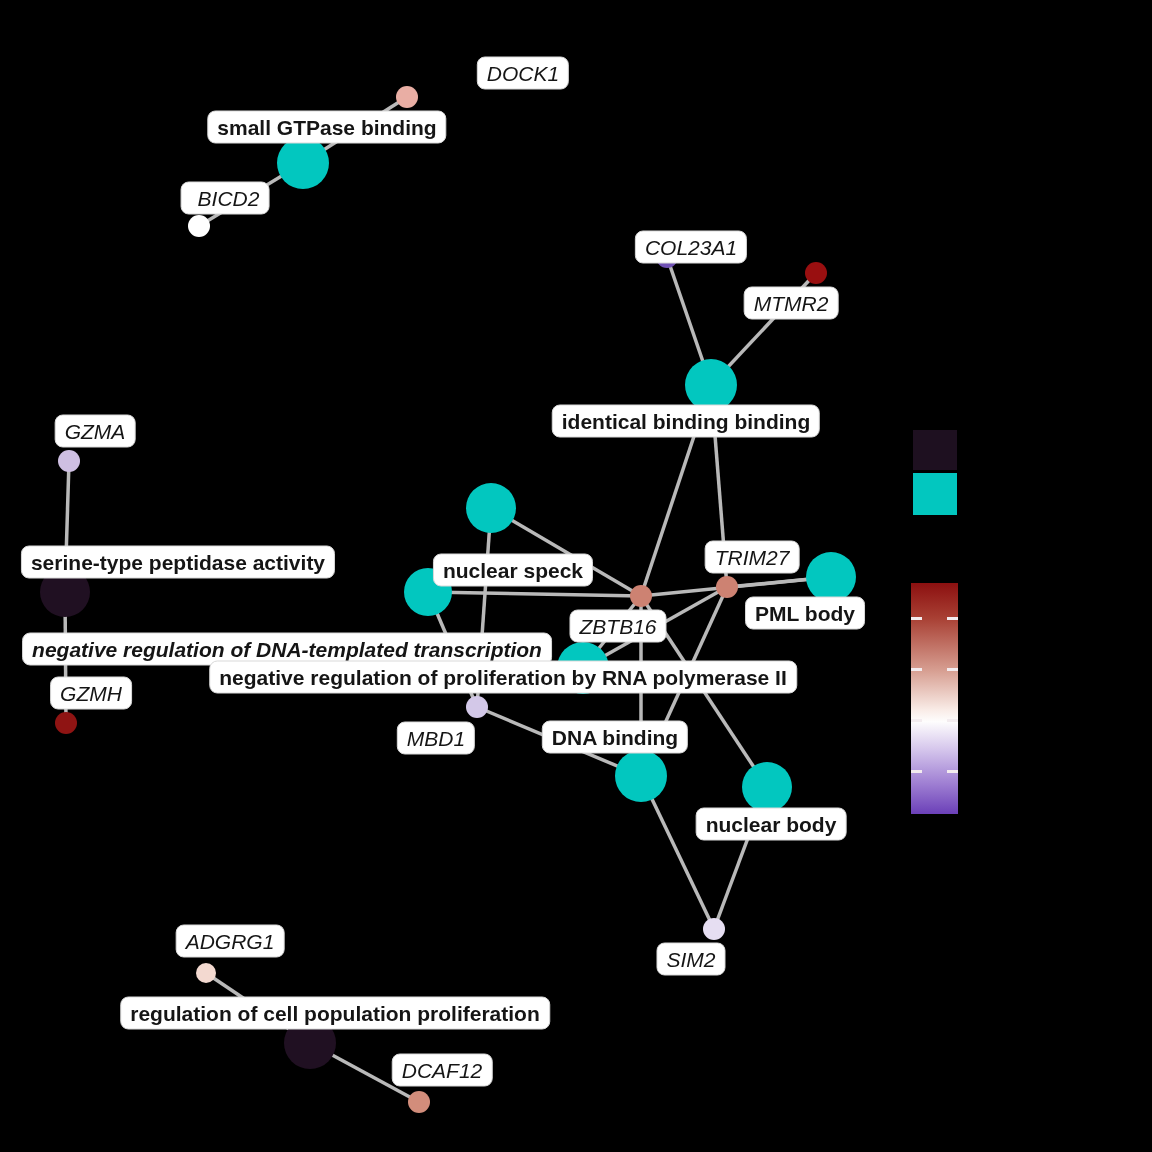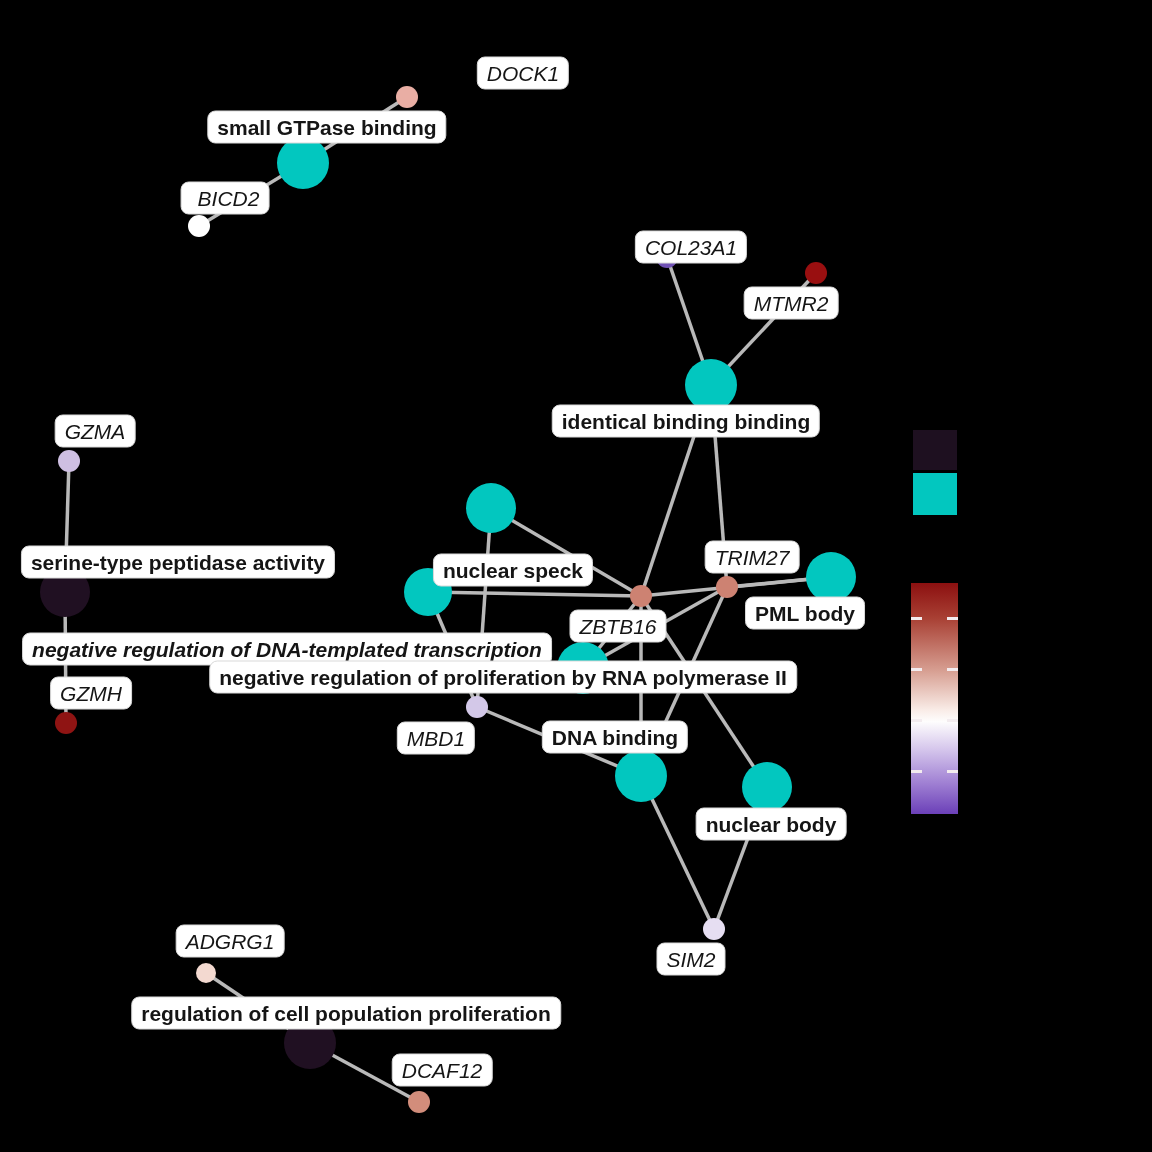--- a/index.html
+++ b/index.html
@@ -79,21 +79,21 @@
   <div id="labels-layer">
       <div class="net-label category" style="left: 327px; top: 127px;">small GTPase binding</div>
       <div class="net-label category" style="left: 686px; top: 421px;">identical binding binding</div>
       <div class="net-label category" style="left: 178px; top: 562px;">serine-type peptidase activity</div>
       <div class="net-label category" style="left: 467px; top: 570px; margin-left: 46px;">nuclear speck</div>
       <div class="net-label category" style="left: 287px; top: 649px; font-style: italic;">negative regulation of DNA-templated transcription</div>
       <div class="net-label category" style="left: 503px; top: 677px;">negative regulation of proliferation by RNA polymerase II</div>
       <div class="net-label category" style="left: 615px; top: 737px;">DNA binding</div>
       <div class="net-label category" style="left: 805px; top: 613px;">PML body</div>
       <div class="net-label category" style="left: 771px; top: 824px;">nuclear body</div>
-      <div class="net-label category" style="left: 346px; top: 1013px;">regulation of cell population proliferation</div>
+      <div class="net-label category" style="left: 335px; top: 1013px;">regulation of cell population proliferation</div>
       <div class="net-label gene" style="left: 523px; top: 73px;">DOCK1</div>
       <div class="net-label gene" style="left: 225px; top: 198px; padding-left: 16px;">BICD2</div>
       <div class="net-label gene" style="left: 691px; top: 228px; margin-top: 19px;">COL23A1</div>
       <div class="net-label gene" style="left: 791px; top: 303px;">MTMR2</div>
       <div class="net-label gene" style="left: 95px; top: 431px;">GZMA</div>
       <div class="net-label gene" style="left: 91px; top: 693px;">GZMH</div>
       <div class="net-label gene" style="left: 618px; top: 626px;">ZBTB16</div>
       <div class="net-label gene" style="left: 752px; top: 557px;">TRIM27</div>
       <div class="net-label gene" style="left: 436px; top: 738px;">MBD1</div>
       <div class="net-label gene" style="left: 691px; top: 959px;">SIM2</div>

